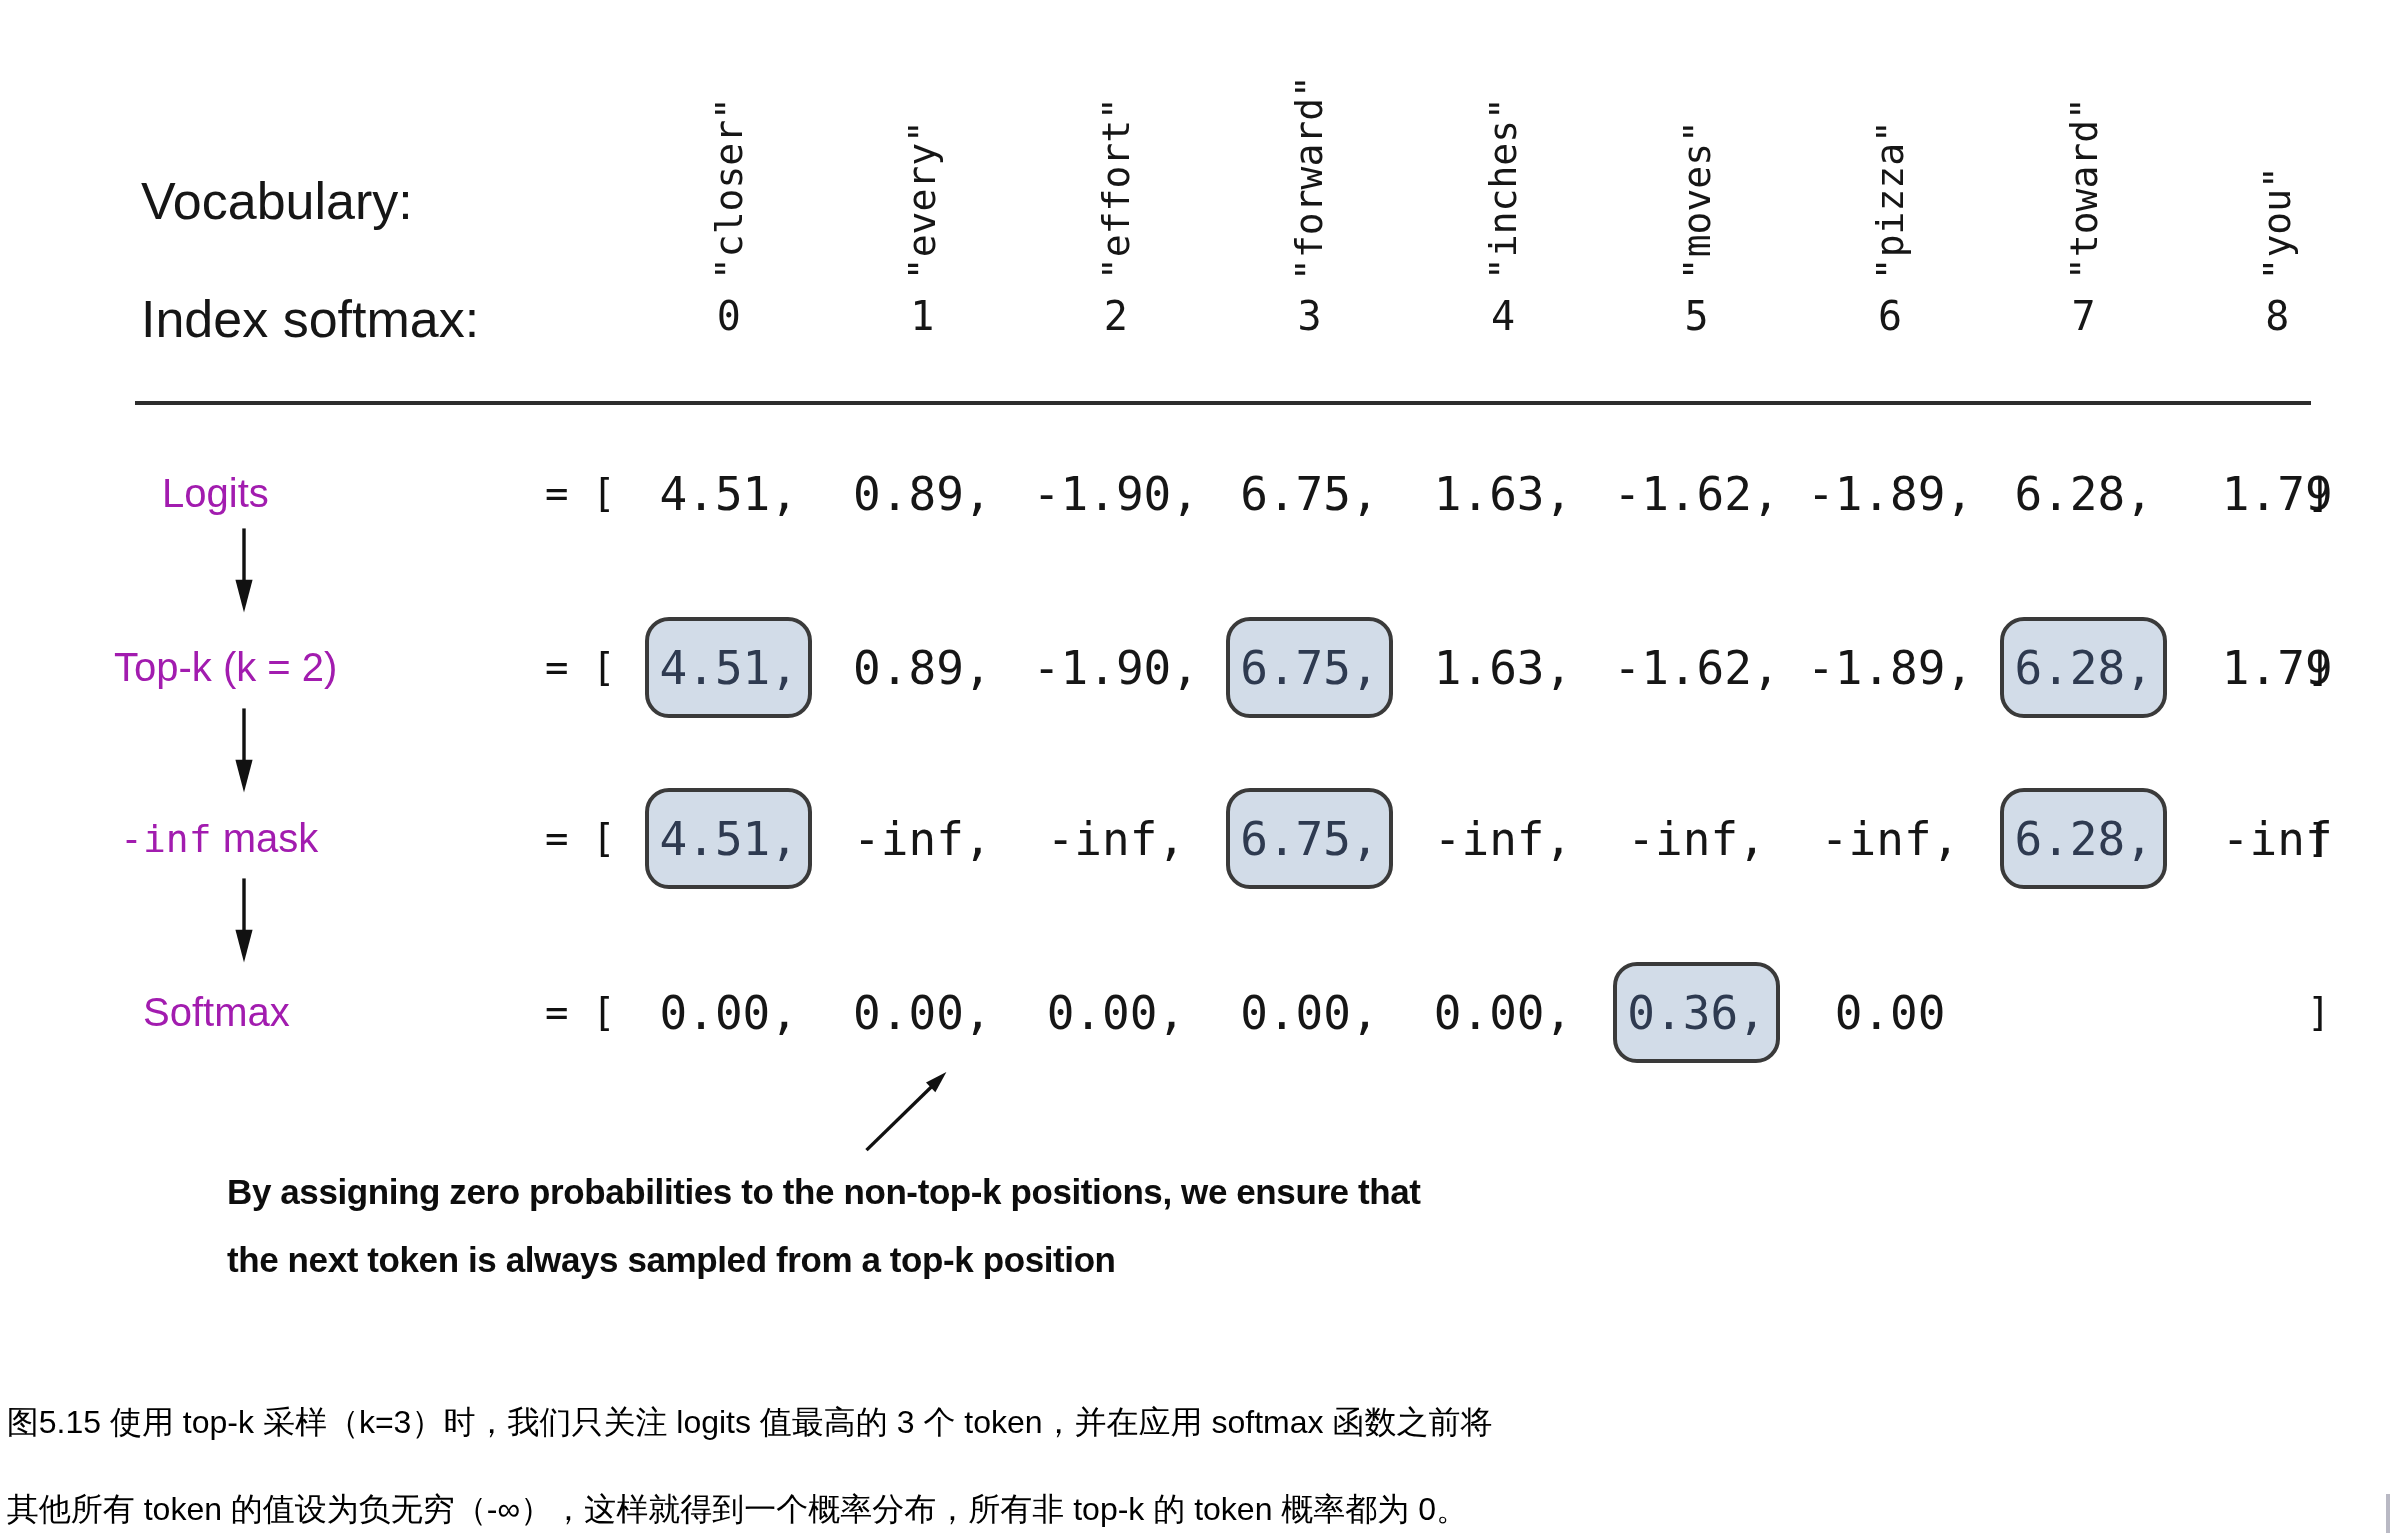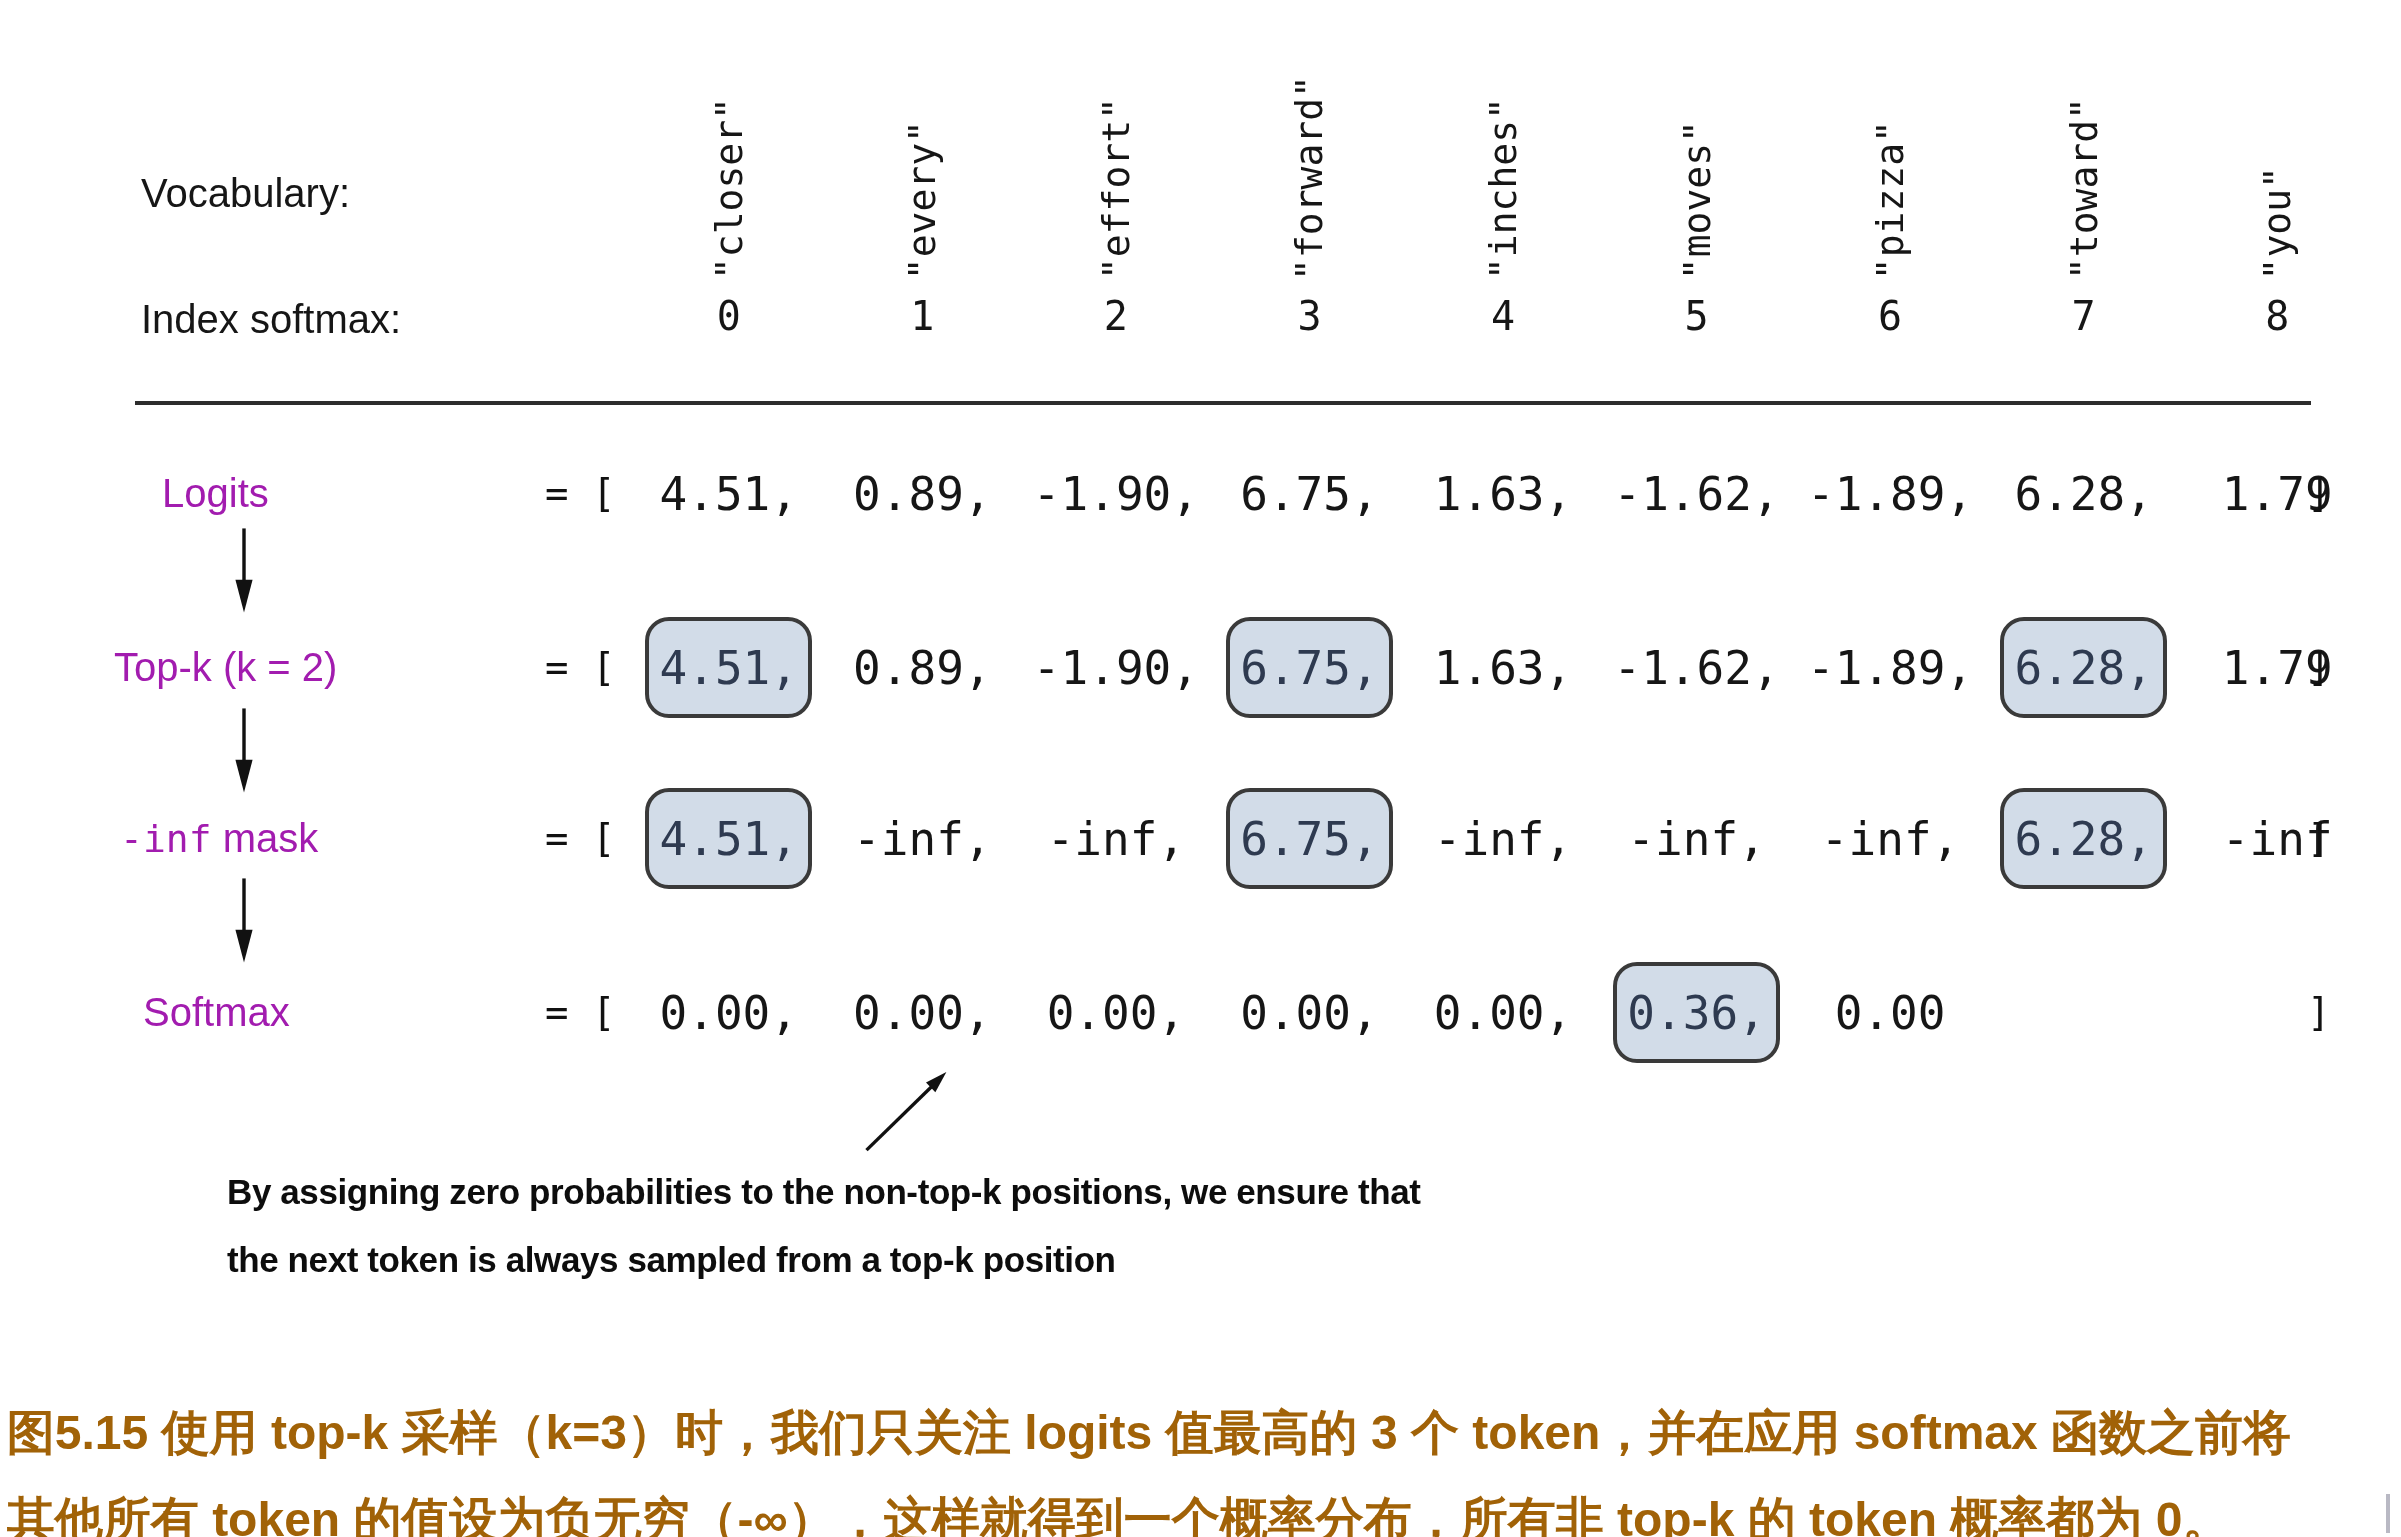--- a/index.html
+++ b/index.html
@@ -3,21 +3,21 @@
 <meta charset="utf-8">
 <style>
   html,body{margin:0;padding:0;background:#fff;}
   body{width:2401px;height:1537px;overflow:hidden;
        font-family:"Liberation Sans",sans-serif;color:#111;}
   #canvas{position:relative;width:2401px;height:1537px;background:#fff;}
 
   .mono{font-family:"DejaVu Sans Mono",monospace;}
 
   
-  .hdr-label{position:absolute;left:141px;font-size:40px;color:#161616;}
+  .hdr-label{position:absolute;left:141px;font-size:52px;color:#161616;}
   #vocab-label{top:171px;}
   #index-label{top:293px;line-height:53px;}
 
   
   #vocab-row{position:absolute;left:632px;top:8.5px;width:1742px;height:272px;
              display:grid;grid-template-columns:repeat(9,1fr);}
   #vocab-row .vcell{display:flex;align-items:flex-end;justify-content:center;}
   .vocab-word{writing-mode:vertical-rl;transform:rotate(180deg);
               font-family:"DejaVu Sans Mono",monospace;font-size:38px;
               white-space:nowrap;color:#161616;}
@@ -48,21 +48,21 @@
   .down-arrow{position:absolute;left:225px;width:38px;height:90px;}
   .diag-arrow{position:absolute;left:858px;top:1063px;width:102px;height:96px;}
 
   
   .annotation{position:absolute;left:227px;width:1947px;
               font-size:35px;font-weight:bold;color:#0d0d0d;letter-spacing:-0.4px;}
   #anno1{top:1172px;}
   #anno2{top:1240px;}
 
   
-  .caption{position:absolute;left:6.8px;width:2391px;font-size:48px;color:#a16207;white-space:nowrap;font-weight:bold;}
+  .caption{position:absolute;left:6.8px;width:2391px;font-size:32px;color:#000000;white-space:nowrap;}
   #cap1{top:1401px;}
   #cap2{top:1472px;margin-top:16px;}
 
   .cursor-mark{position:absolute;left:2386px;top:1494px;width:4.3px;height:39px;background:#b9b9c4;}
 </style>
 </head>
 <body>
 
 <div id="canvas">
 

